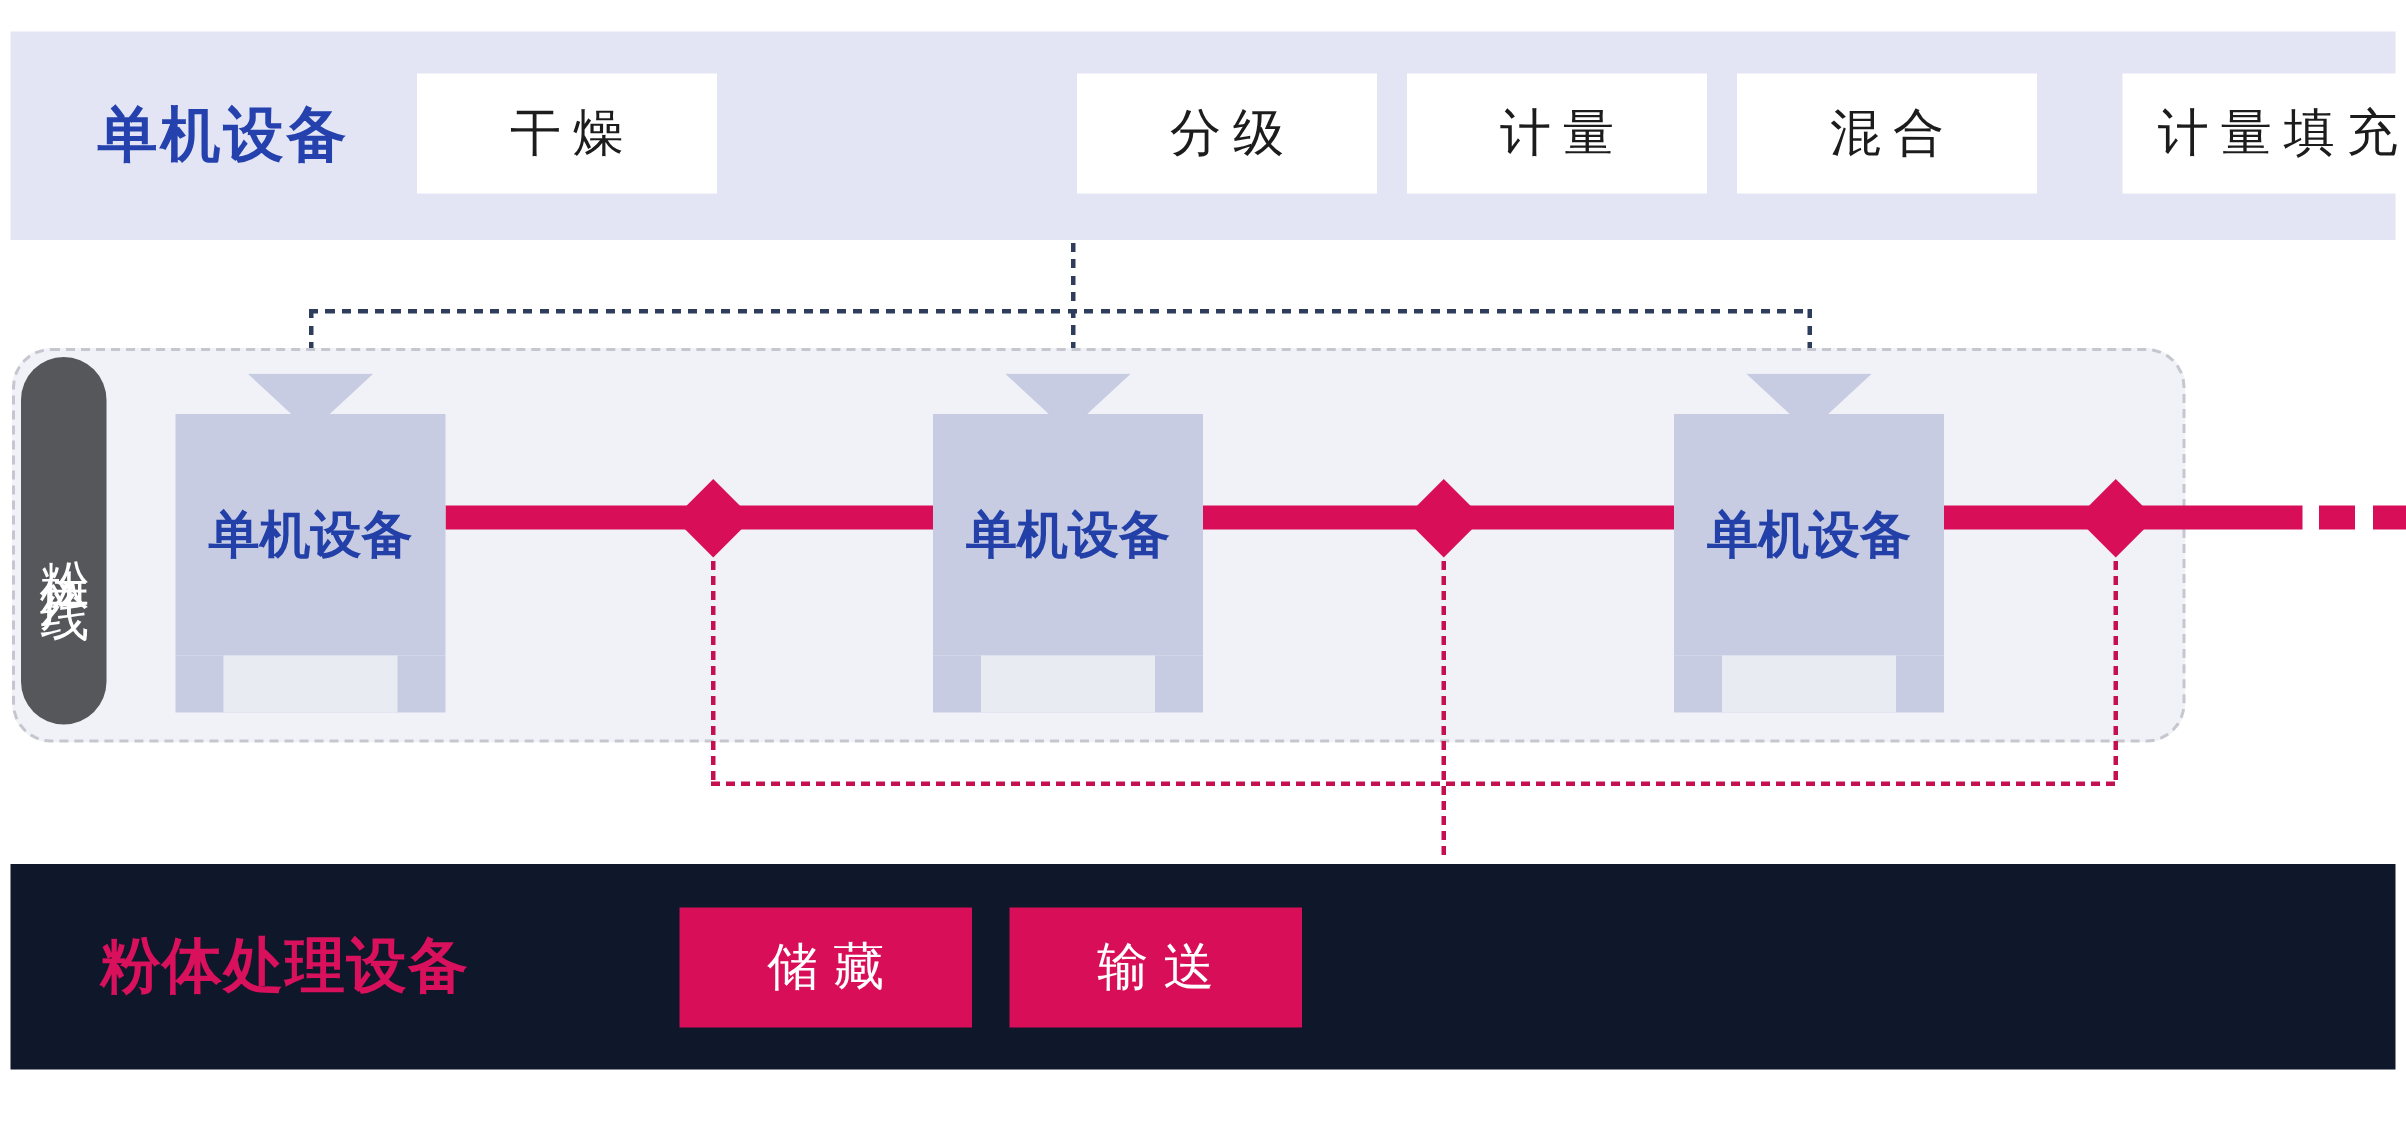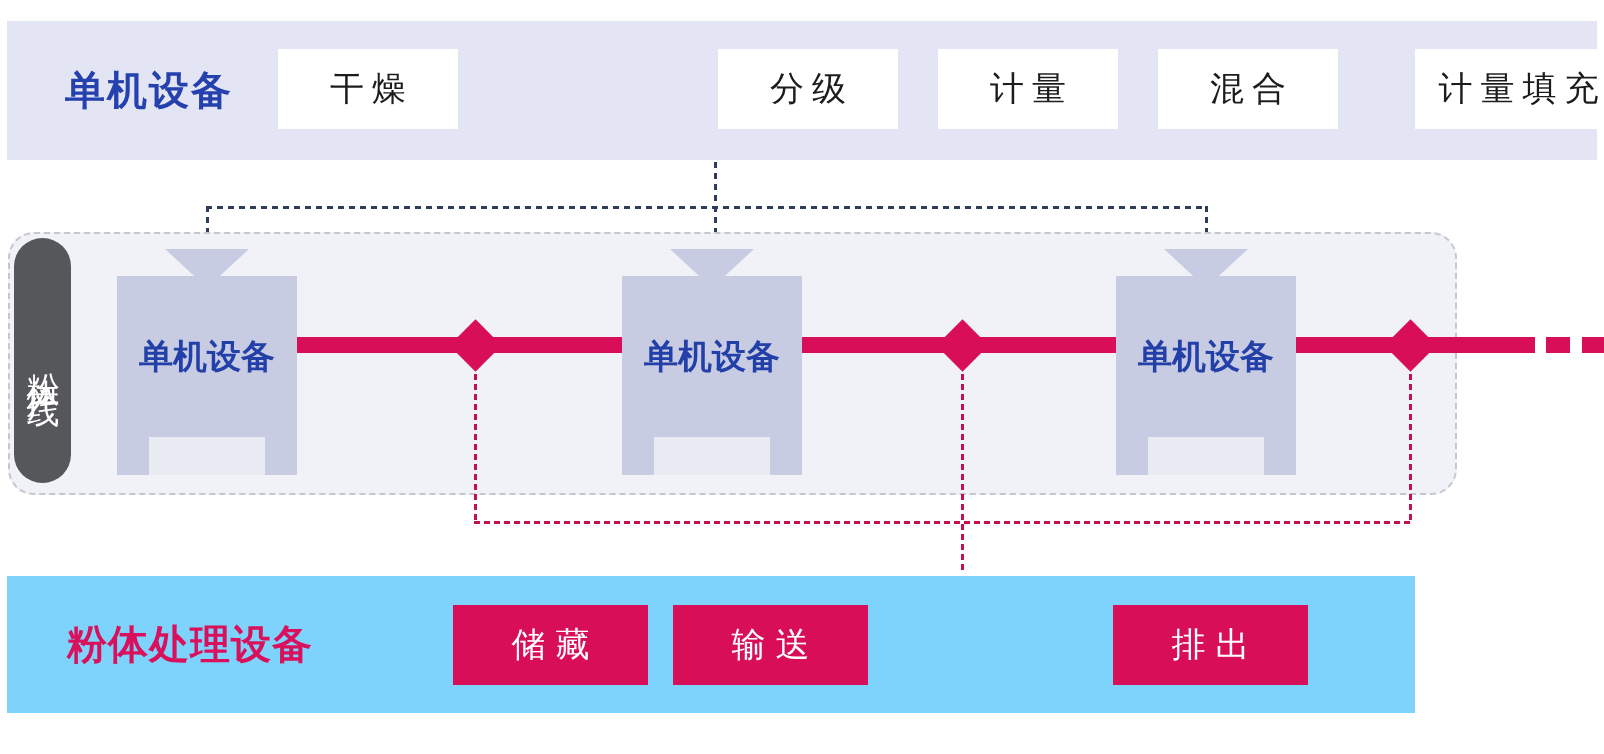--- a/index.html
+++ b/index.html
@@ -3,21 +3,21 @@
 <meta charset="utf-8">
 <style>
   * { margin:0; padding:0; box-sizing:border-box; }
   body { background:#ffffff; font-family:"Liberation Sans","DejaVu Sans",sans-serif; }
   .stage { position:relative; width:1604px; height:754px; background:#ffffff; overflow:hidden; }
 
   
   .top-band { position:absolute; left:7px; top:21px; width:1590px; height:139px; background:#E3E5F4; }
   .top-label { position:absolute; left:58px; top:0; height:139px; line-height:139px;
                font-size:40px; font-weight:700; color:#2441AE; letter-spacing:2px; }
-  .top-box { position:absolute; top:28px; width:180px; height:80px; background:#ffffff;
+  .top-box { position:absolute; top:28px; width:200px; height:80px; background:#ffffff;
              display:flex; align-items:center; justify-content:center;
              font-size:34px; font-weight:500; color:#1c1c1c; letter-spacing:8px; text-indent:8px; }
 
   
   .navy-h { position:absolute; height:3px;
             background:repeating-linear-gradient(90deg,#2E3D5C 0 6px,transparent 6px 11px); }
   .navy-v { position:absolute; width:3px;
             background:repeating-linear-gradient(180deg,#2E3D5C 0 6px,transparent 6px 11px); }
   .red-h  { position:absolute; height:3px;
             background:repeating-linear-gradient(90deg,#C41050 0 6px,transparent 6px 10px); }
@@ -42,21 +42,21 @@
   .machine { position:absolute; top:249px; width:180px; height:226px; z-index:3; }
   .hopper  { position:absolute; left:48px; top:0; width:84px; height:28px; background:#C8CCE3;
              clip-path:polygon(0 0,100% 0,64% 100%,36% 100%); }
   .mbody   { position:absolute; left:0; top:27px; width:180px; height:161px; background:#C8CCE3;
              display:flex; align-items:center; justify-content:center; }
   .mbody span { font-size:34px; font-weight:700; color:#2340A8; }
   .feet    { position:absolute; left:0; top:188px; width:180px; height:38px; background:#C8CCE3; }
   .recess  { position:absolute; left:32px; top:0; width:116px; height:38px; background:#E9EBF3; }
 
   
-  .bottom-band { position:absolute; left:7px; top:576px; width:1408px; height:137px; background:#7dd3fc;padding-left:48px; }
+  .bottom-band { position:absolute; left:7px; top:576px; width:1590px; height:137px; background:#0f172a;padding-left:48px; }
   .bottom-label { position:absolute; left:60px; top:0; height:137px; line-height:137px;
                   font-size:40px; font-weight:700; color:#D9105C; letter-spacing:1px; }
   .bottom-box { position:absolute; top:29px; width:195px; height:80px; background:#D80E58;
                 display:flex; align-items:center; justify-content:center;
                 font-size:34px; font-weight:500; color:#ffffff; letter-spacing:10px; text-indent:10px; }
 </style>
 </head>
 <body>
 
 <div class="stage">
@@ -118,16 +118,15 @@
 
   <div class="red-v" style="left:474px; top:374px; height:148px"></div>
   <div class="red-v" style="left:961px; top:374px; height:200px"></div>
   <div class="red-v" style="left:1409px; top:374px; height:148px"></div>
   <div class="red-h" style="left:474px; top:521px; width:938px"></div>
 
   <div class="bottom-band">
     <div class="bottom-label">粉体处理设备</div>
     <div class="bottom-box" style="left:446px">储藏</div>
     <div class="bottom-box" style="left:666px">输送</div>
-    <div class="bottom-box" style="left:1106px">排出</div>
   </div>
 
 </div>
 
 </body></html>

